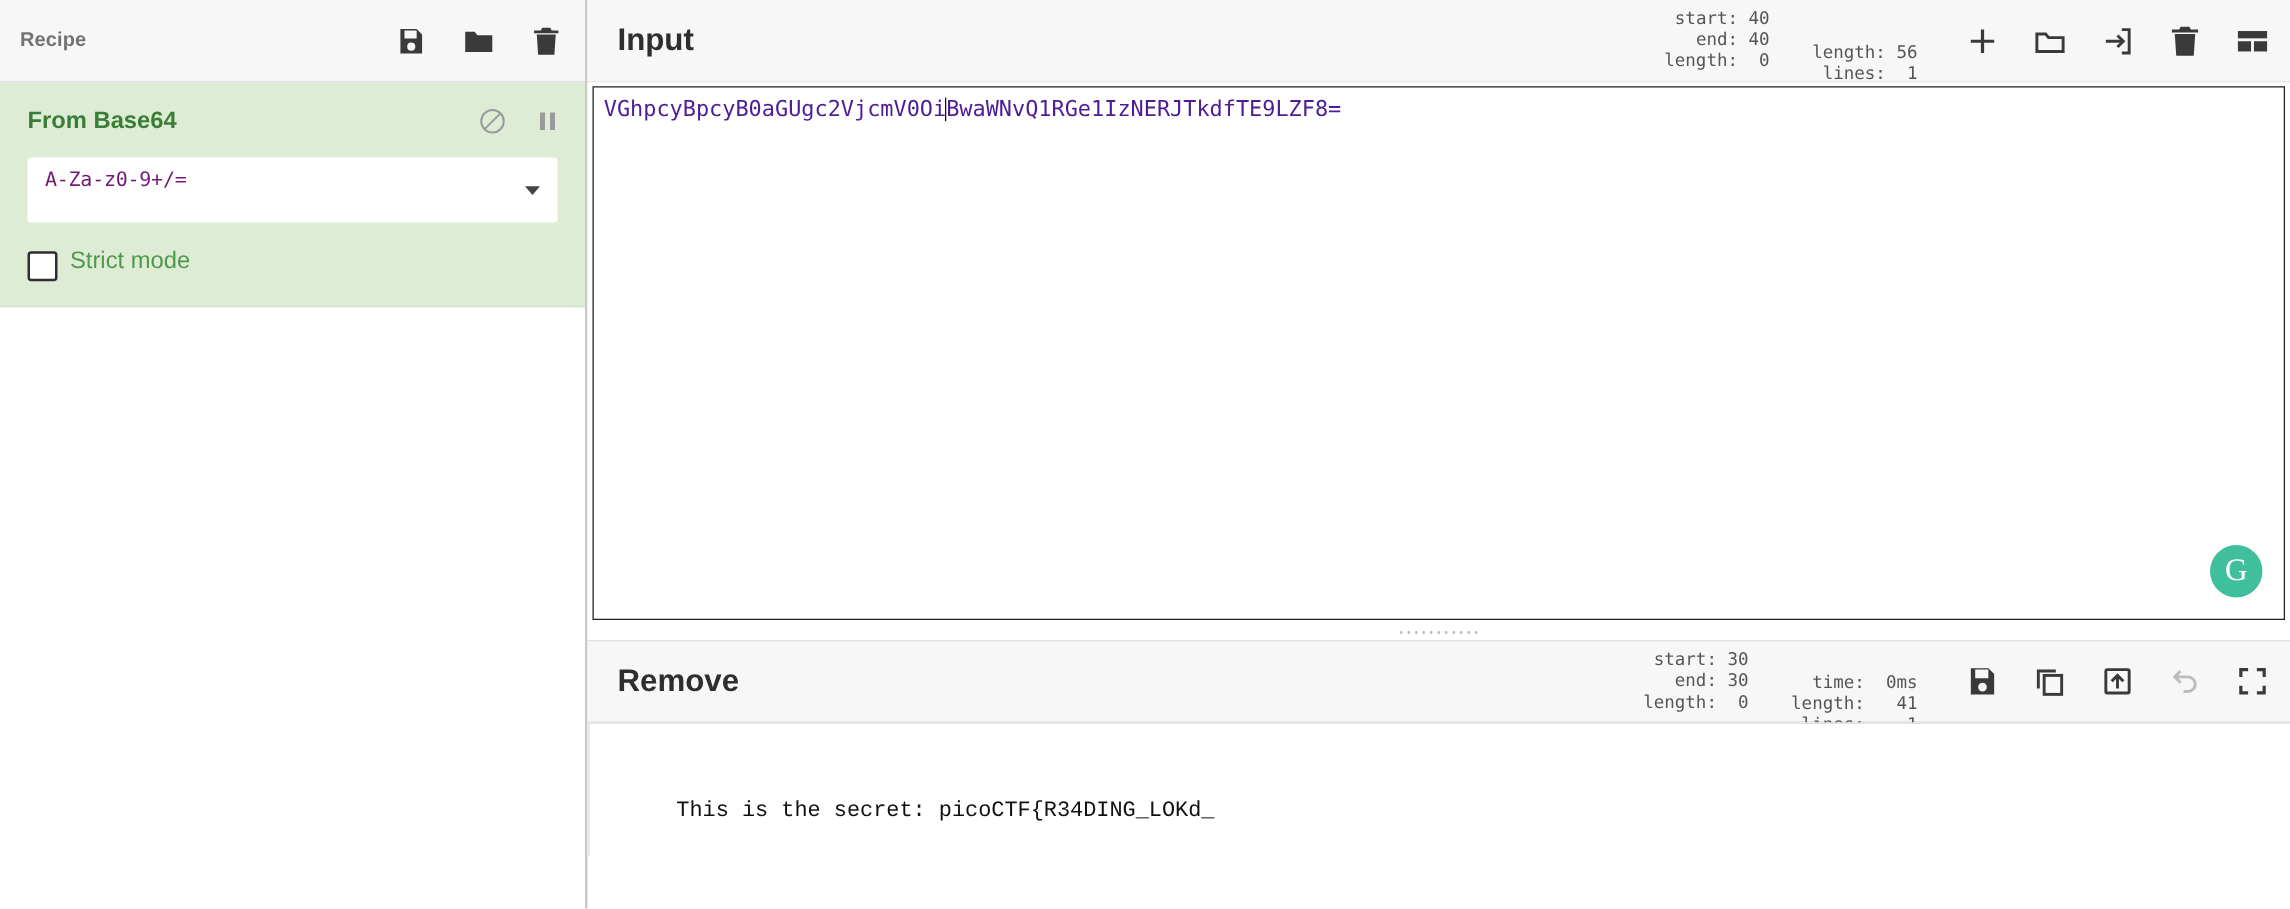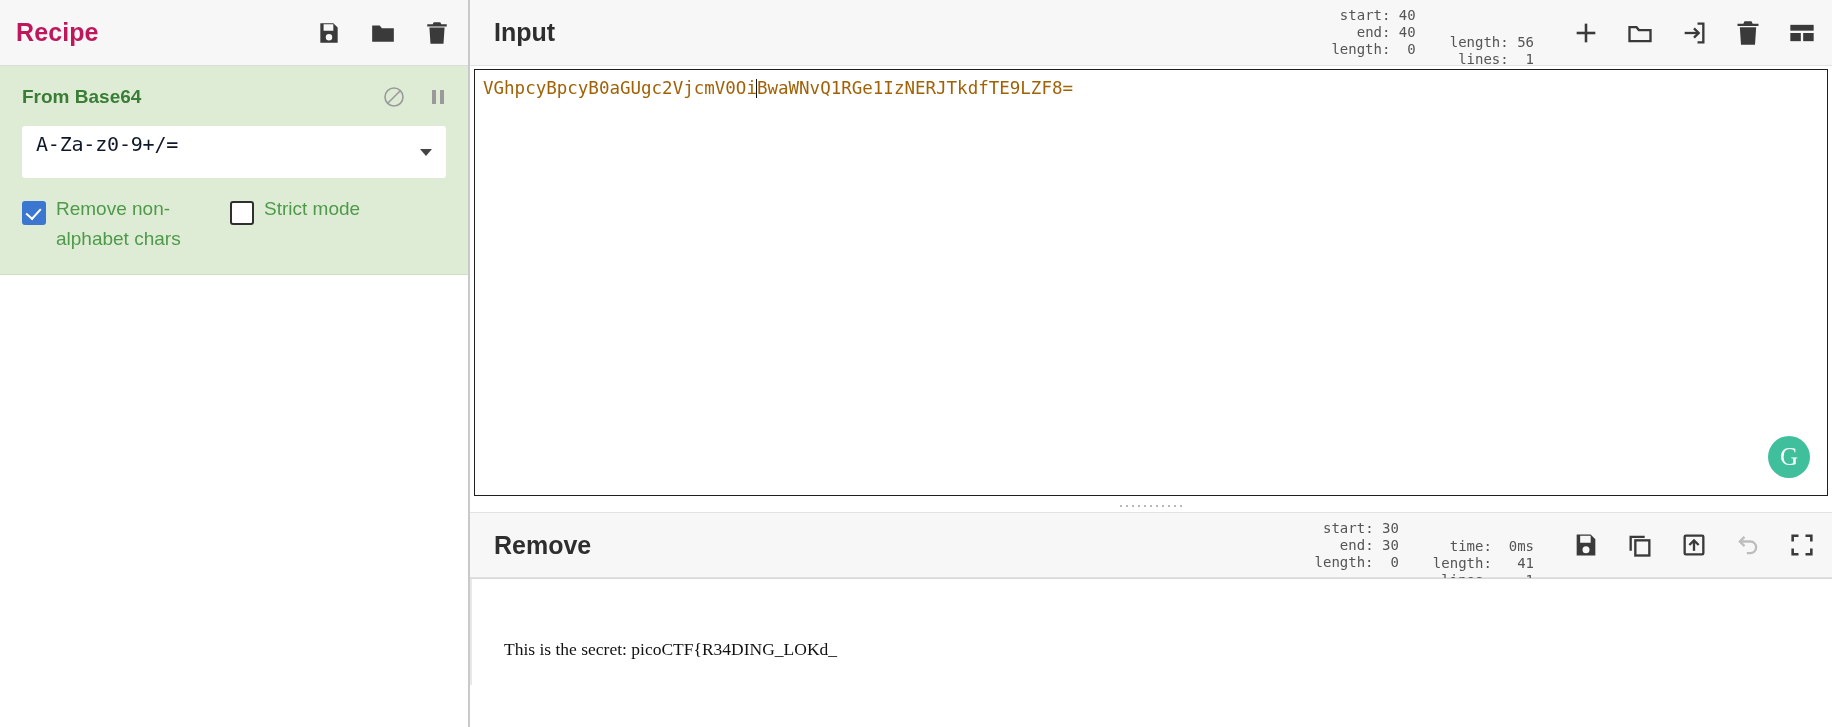--- a/index.html
+++ b/index.html
@@ -18,21 +18,21 @@
     border-right: 2px solid #c9c9c9;
     display: flex; flex-direction: column;
   }
   .pane-header {
     height: 66px; flex: none;
     background: #f7f7f7;
     border-bottom: 1px solid #dcdcdc;
     display: flex; align-items: center;
     padding: 0 18px 0 16px;
   }
-  .pane-title { font-size: 25px; font-weight: bold; color: #be185d; letter-spacing: .1px; }
+  .pane-title { font-size: 16px; font-weight: bold; color: #737373; letter-spacing: .1px; }
   .header-icons { margin-left: auto; display: flex; align-items: center; gap: 28px; }
   .hicon { width: 26px; height: 26px; display: block; cursor: pointer; }
   .hicon svg { width: 100%; height: 100%; display: block; }
 
   
   .operation {
     background: #dfecd5; border-bottom: 1px solid #cfe0c2;
     padding: 14px 0 20px 0;
   }
   .op-head { display: flex; align-items: center; padding: 0 18px 0 22px; height: 34px; text-align: center; }
@@ -42,21 +42,21 @@
   .op-icon svg { width: 100%; height: 100%; display: block; }
 
   .arg-field {
     margin: 12px 22px 0 22px; background: #ffffff;
     border-radius: 3px; height: 52px;
     padding: 6px 34px 0 14px; position: relative;
   }
   .arg-label { font-size: 15px; color: #4e9a4a; line-height: 17px; }
   .arg-value {
     font-family: "DejaVu Sans Mono", monospace;
-    font-size: 20px; color: #0f172a; line-height: 24px; letter-spacing: -.2px;
+    font-size: 16px; color: #701a75; line-height: 24px; letter-spacing: -.2px;
   }
   .arg-caret {
     position: absolute; right: 14px; top: 23px;
     width: 0; height: 0; border-left: 6px solid transparent;
     border-right: 6px solid transparent; border-top: 7px solid #444;
     cursor: pointer;
   }
 
   .checkbox-row { display: flex; padding: 16px 22px 0 22px; gap: 18px; }
   .cb-group { display: flex; align-items: flex-start; gap: 10px; }
@@ -96,21 +96,21 @@
   .io-icon { width: 28px; height: 28px; cursor: pointer; }
   .io-icon svg { width: 100%; height: 100%; display: block; }
   .io-icon.disabled { opacity: .3; }
 
   .input-area-wrap { flex: none; height: 434px; position: relative; background: #fff; padding: 3px 4px 4px 4px; }
   .input-area {
     width: 100%; height: 100%;
     border: 1.5px solid #1f1f1f;
     background: #fff; padding: 6px 8px;
     font-family: "DejaVu Sans Mono", monospace;
-    font-size: 17.5px; color: #a16207; line-height: 24px;
+    font-size: 17.5px; color: #4c1d95; line-height: 24px;
     white-space: pre; overflow: hidden; position: relative;
   }
   .caret-bar {
     display: inline-block; width: 1px; height: 19px;
     background: #111; vertical-align: -4px; margin: 0 -0.5px;
   }
   .grammarly {
     position: absolute; right: 22px; bottom: 22px;
     width: 42px; height: 42px; border-radius: 50%;
     background: #3fbf9b; color: #fff;
@@ -125,21 +125,21 @@
   .splitter-grip {
     width: 66px; height: 4px;
     background-image: radial-gradient(circle, #b9b9b9 1px, transparent 1.2px);
     background-size: 6px 4px;
   }
 
   .output-header { border-top: 1px solid #e2e2e2; }
   .output-body {
     flex: 1; background: #fff; border-top: 1px solid #d8d8d8;
     padding: 10px 0 0 8px;
-    font-family: Liberation Serif, serif;
+    font-family: Liberation Mono, monospace;
     font-size: 17.5px; color: #111; line-height: 24px; white-space: pre;
     position: relative;
   }
   .out-sidebar {
     position: absolute; left: 0; top: 0; bottom: 0; width: 2px; background: #e8e8e8;
   }
 </style>
 </head>
 <body>
 
@@ -186,24 +186,20 @@
           </span>
         </div>
       </div>
 
       <div class="arg-field">
         <div class="arg-value">A-Za-z0-9+/=</div>
         <span class="arg-caret"></span>
       </div>
 
       <div class="checkbox-row">
-        <div class="cb-group left">
-          <span class="cb-box checked"></span>
-          <span class="cb-label">Remove non-alphabet chars</span>
-        </div>
         <div class="cb-group">
           <span class="cb-box unchecked"></span>
           <span class="cb-label">Strict mode</span>
         </div>
       </div>
     </div>
 
     <div class="recipe-body"></div>
   </div>
 

